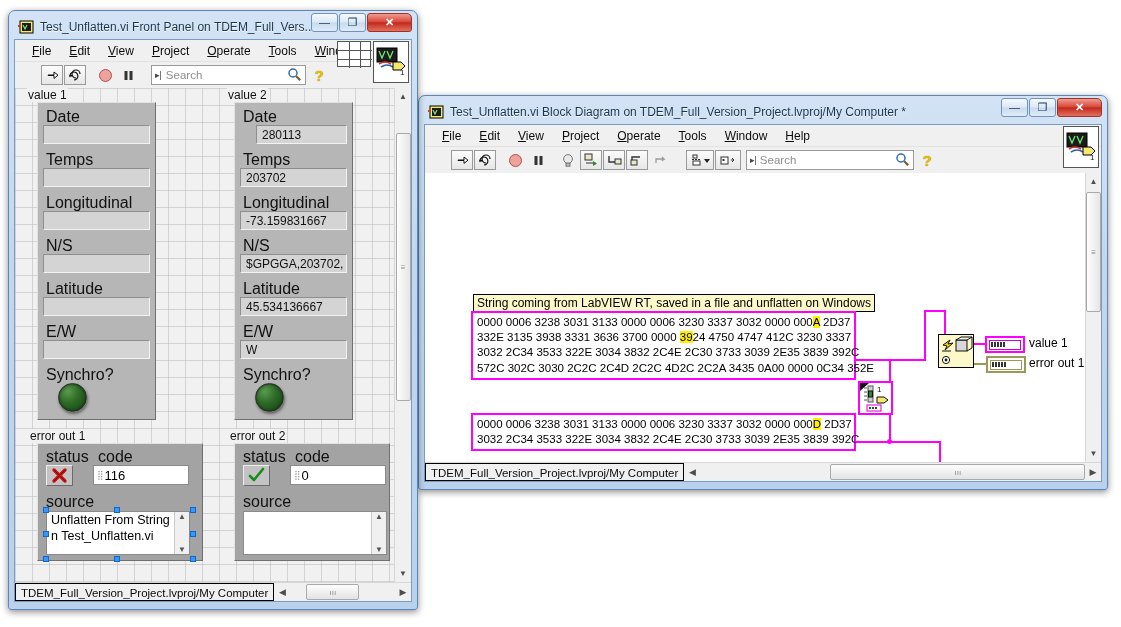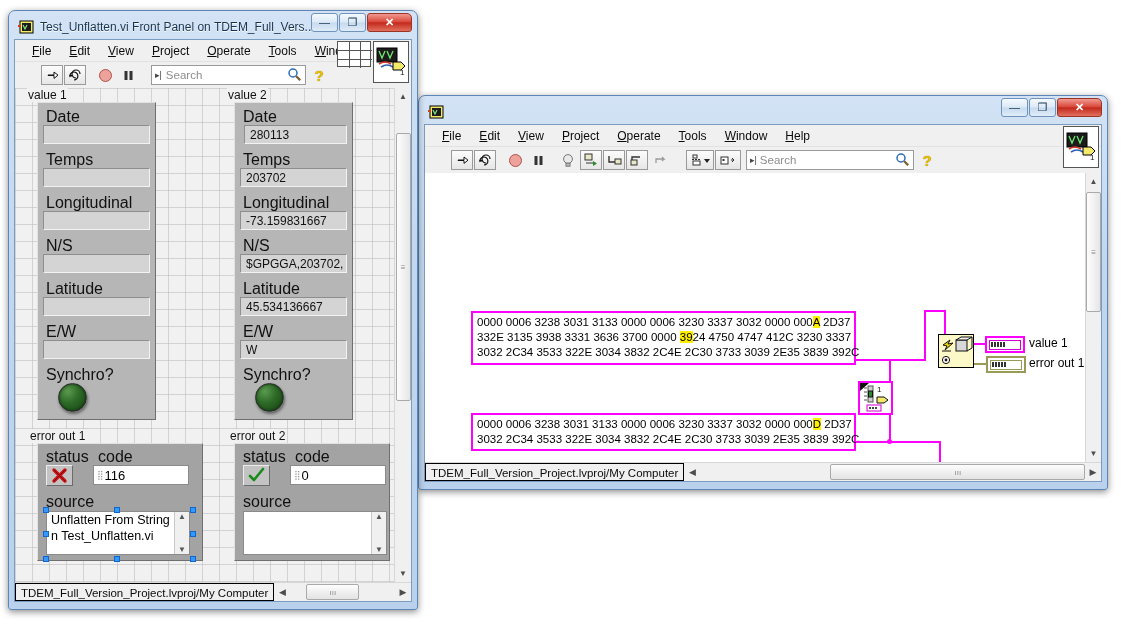--- a/index.html
+++ b/index.html
@@ -270,20 +270,21 @@
   <div class="win" id="bd-win" style="left:418px; top:95px; width:690px; height:395px;">
     <div class="titlebar">
       <div class="title-icon">
         <svg width="17" height="15" viewBox="0 0 17 15">
           <rect x="2" y="1" width="13" height="12" fill="#f5e96b" stroke="#000"></rect>
           <rect x="4" y="3" width="9" height="8" fill="#1b1b1b"></rect>
           <path d="M5 5 l2 4 l2 -4" stroke="#7fe87f" fill="none" stroke-width="1.2"></path>
           <rect x="0" y="5" width="3" height="2" fill="#cf3a2a"></rect>
         </svg>
       </div>
+      <div class="title-text">Test_Unflatten.vi Block Diagram on TDEM_Full_Version_Project.lvproj/My Computer *</div>
       <div class="wbtns">
         <div class="wbtn">—</div>
         <div class="wbtn">❐</div>
         <div class="wbtn close">✕</div>
       </div>
     </div>
 
     <div class="client">
 
       <div class="menubar">
@@ -393,25 +394,27 @@
             <path d="M6 20 q6 -4 12 0" stroke="#2e5fb5" fill="none" stroke-width="1.6"></path>
             <path d="M18 15 h8 l4 4 l-4 4 h-8z" fill="#f5e96b" stroke="#000"></path>
             <text x="25" y="28" font-size="8" fill="#111" font-family="Liberation Sans">1</text>
           </svg>
         </div>
       </div>
 
       <div class="canvas">
         <div class="bd-canvas"></div>
 
+        <div class="comment" style="left:48px; top:121px;">String coming from LabVIEW RT, saved in a file and unflatten on Windows</div>
 
         <div class="strconst" id="sc1" style="left:46px; top:138px; width:385px;">
             <div><span>0000 0006 3238 3031 3133 0000 0006 3230 3337 3032 0000 000</span><span class="hl">A</span><span> 2D37</span></div>
             <div><span>332E 3135 3938 3331 3636 3700 0000 </span><span class="hl">39</span><span>24 4750 4747 412C 3230 3337</span></div>
             <div><span>3032 2C34 3533 322E 3034 3832 2C4E 2C30 3733 3039 2E35 3839 392C</span></div>
+            <div><span>572C 302C 3030 2C2C 2C4D 2C2C 4D2C 2C2A 3435 0A00 0000 0C34 352E</span></div>
           </div>
 
         <div class="strconst" id="sc2" style="left:46px; top:240px; width:385px;">
             <div><span>0000 0006 3238 3031 3133 0000 0006 3230 3337 3032 0000 000</span><span class="hl">D</span><span> 2D37</span></div>
             <div><span>3032 2C34 3533 322E 3034 3832 2C4E 2C30 3733 3039 2E35 3839 392C</span></div>
           </div>
 
         <div class="wire pink" style="left:431px; top:186px; width:70px; height:2px;"></div>
         <div class="wire pink" style="left:499px; top:137px; width:2px; height:51px;"></div>
         <div class="wire pink" style="left:499px; top:137px; width:22px; height:2px;"></div>
@@ -603,21 +606,21 @@
             <div class="strfield" style="position: absolute; left: 0px; right: 0px; top: 194px;"></div>
             <div class="fld-label" style="position: absolute; left: 4px; top: 219px;">E/W</div>
             <div class="strfield" style="position: absolute; left: 0px; right: 0px; top: 237px;"></div>
             <div class="fld-label" style="position: absolute; left: 4px; top: 262px;">Synchro?</div>
             <div class="led" style="position: absolute; left: 10px; top: 280px;"></div>
           </div>
 
         <div class="cl-label" style="left:212px; top:0px;">value 2</div>
         <div class="cluster" style="left:219px; top:14px; width:119px; height:318px;" id="cl2">
             <div class="fld-label" style="position: absolute; left: 4px; top: 4px;">Date</div>
-            <div class="strfield" style="position: absolute; left: 4px; right: 0px; top: 22px; text-align: center;">280113</div>
+            <div class="strfield" style="position: absolute; left: 16px; right: 0px; top: 22px; text-align: center;">280113</div>
             <div class="fld-label" style="position: absolute; left: 4px; top: 47px;">Temps</div>
             <div class="strfield" style="position: absolute; left: 0px; right: 0px; top: 65px;">203702</div>
             <div class="fld-label" style="position: absolute; left: 4px; top: 90px;">Longitudinal</div>
             <div class="strfield" style="position: absolute; left: 0px; right: 0px; top: 108px;">-73.159831667</div>
             <div class="fld-label" style="position: absolute; left: 4px; top: 133px;">N/S</div>
             <div class="strfield" style="position: absolute; left: 0px; right: 0px; top: 151px;">$GPGGA,203702,</div>
             <div class="fld-label" style="position: absolute; left: 4px; top: 176px;">Latitude</div>
             <div class="strfield" style="position: absolute; left: 0px; right: 0px; top: 194px;">45.534136667</div>
             <div class="fld-label" style="position: absolute; left: 4px; top: 219px;">E/W</div>
             <div class="strfield" style="position: absolute; left: 0px; right: 0px; top: 237px;">W</div>

